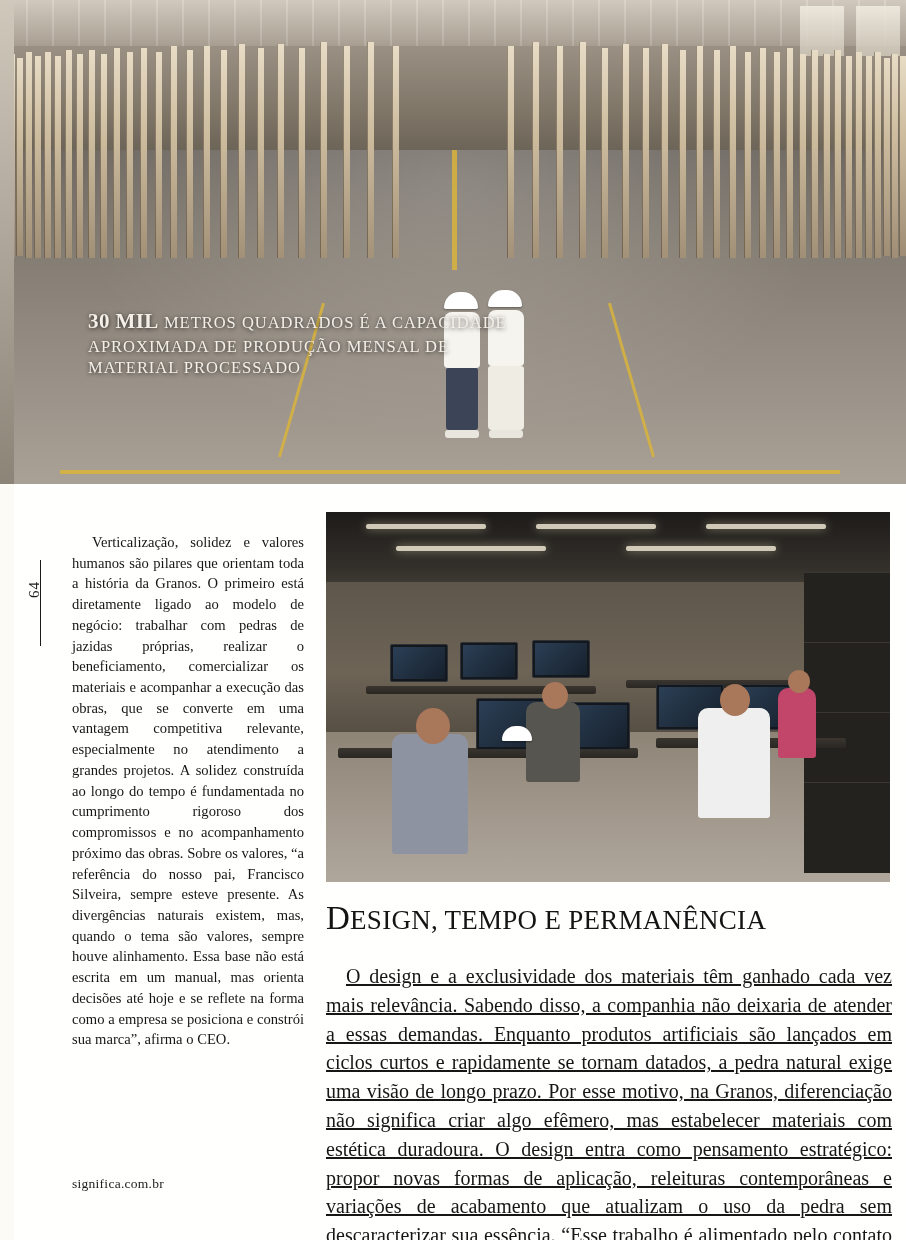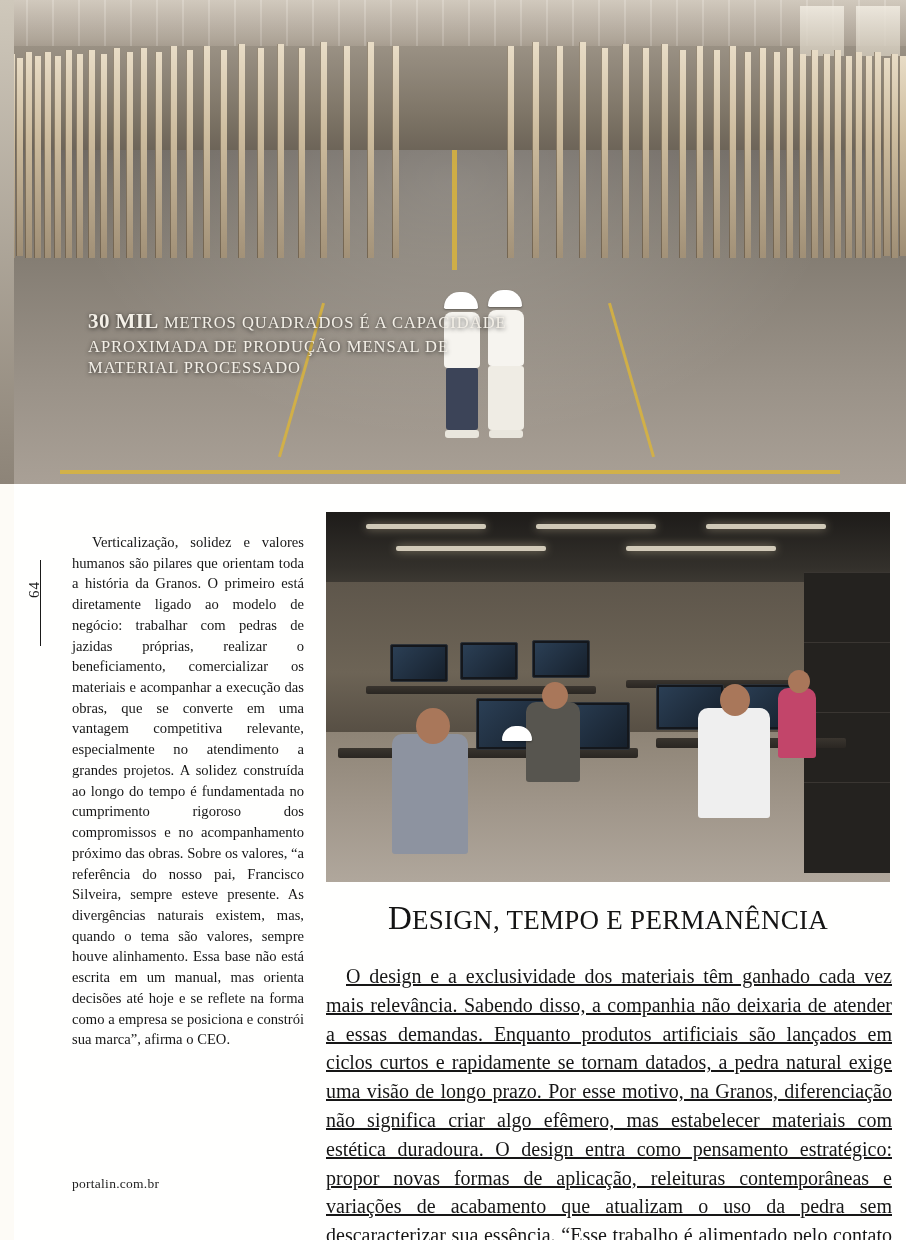--- a/index.html
+++ b/index.html
@@ -287,21 +287,20 @@
     top: 898px;
     width: 564px;
     margin: 0;
     font-family: "Liberation Serif", serif;
     font-weight: normal;
     font-size: 27px;
     line-height: 1.22;
     letter-spacing: .01em;
     text-transform: uppercase;
     color: #141414;
-    text-align: center;
   }
   .sub-head .cap { font-size: 33px; }
 
   .col-right-text {
     position: absolute;
     left: 326px;
     top: 962px;
     width: 566px;
     margin: 0;
     font-family: "Liberation Serif", serif;
@@ -495,16 +494,16 @@
     <div class="person2" style="left:452px; top:176px; width:38px; height:70px; background:#c2456a;"></div>
     <div class="head" style="left:462px; top:158px; width:22px; height:23px;"></div>
 
     <div class="helmet" style="position:absolute; left:176px; top:214px; width:30px; height:15px;"></div>
   </div>
 
   <h2 class="sub-head"><span class="cap">D</span><span>esign, tempo e permanência</span></h2>
 
   <p class="col-right-text">O design e a exclusividade dos materiais têm ganhado cada vez mais relevância. Sabendo disso, a companhia não deixaria de atender a essas demandas. Enquanto produtos artificiais são lançados em ciclos curtos e rapidamente se tornam datados, a pedra natural exige uma visão de longo prazo. Por esse motivo, na Granos, diferenciação não significa criar algo efêmero, mas estabelecer materiais com estética duradoura. O design entra como pensamento estratégico: propor novas formas de aplicação, releituras contemporâneas e variações de acabamento que atualizam o uso da pedra sem descaracterizar sua essência. “Esse trabalho é alimentado pelo contato global</p>
 
-  <div class="footer">portalin.com.br</div>
+  <div class="footer">significa.com.br</div>
   <div class="page-edge-left" style="top:484px; height:756px; background:#fdfbf6;"></div>
 
 </div>
 
 </body></html>

